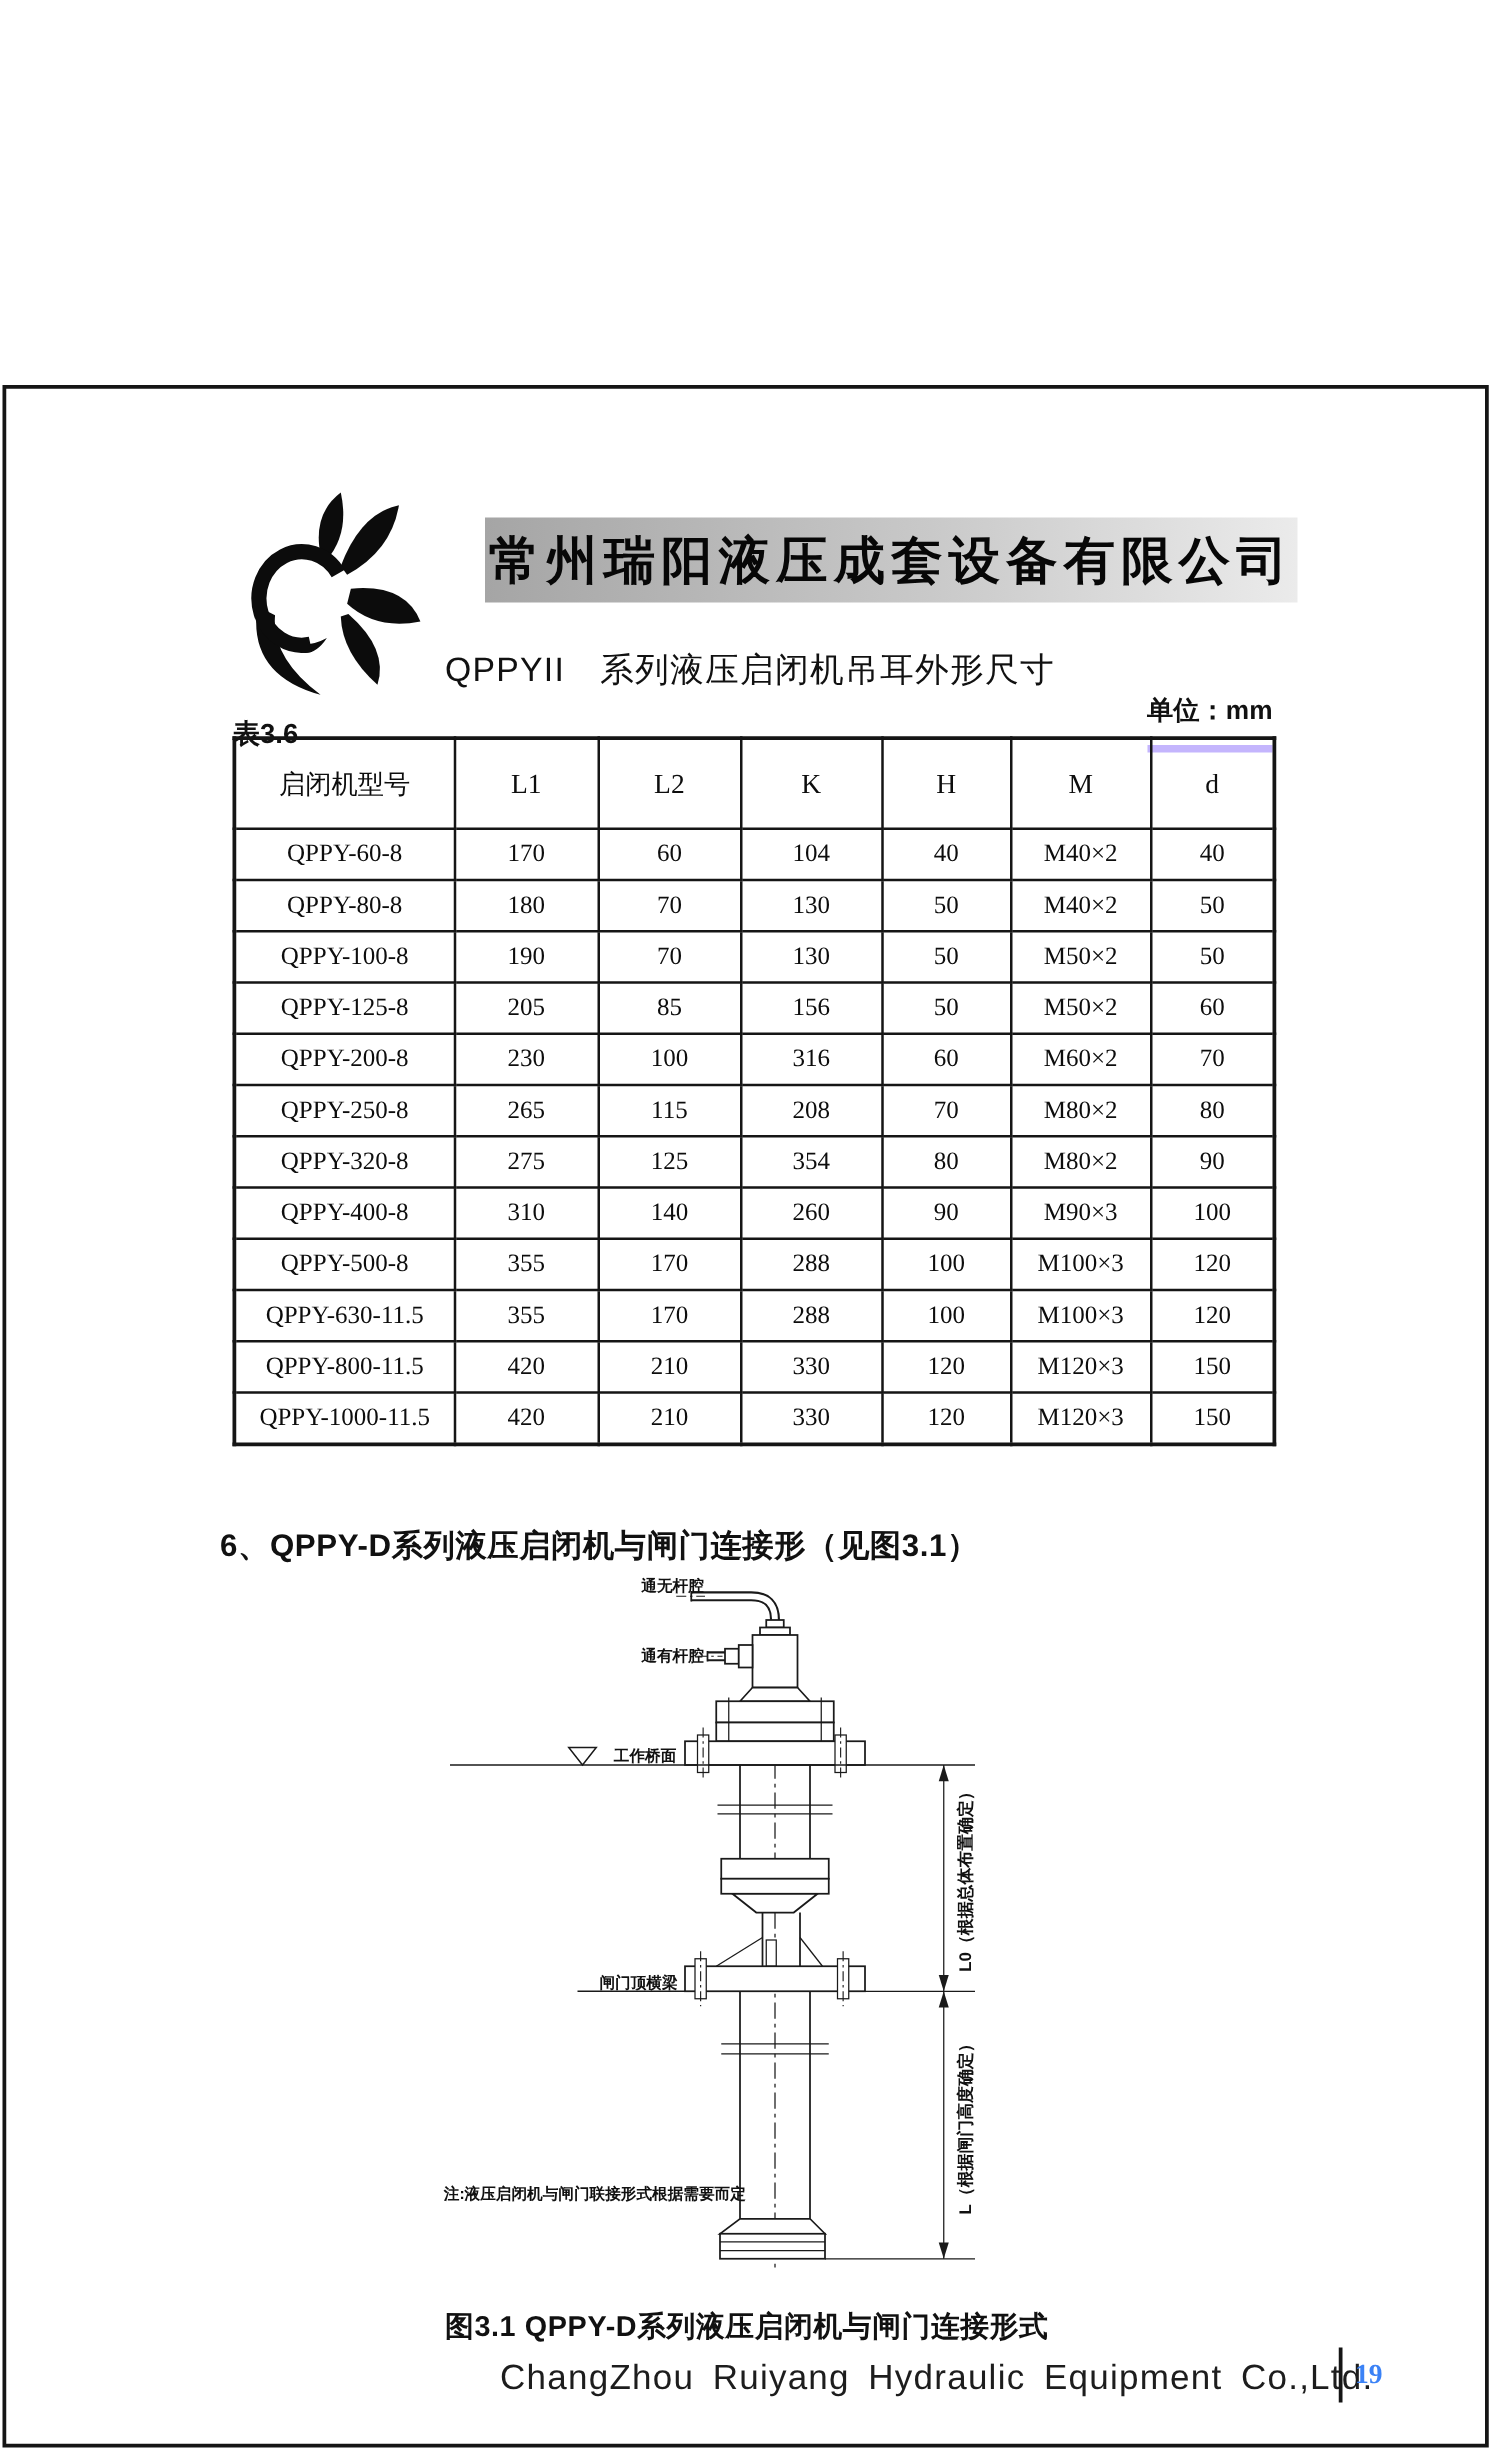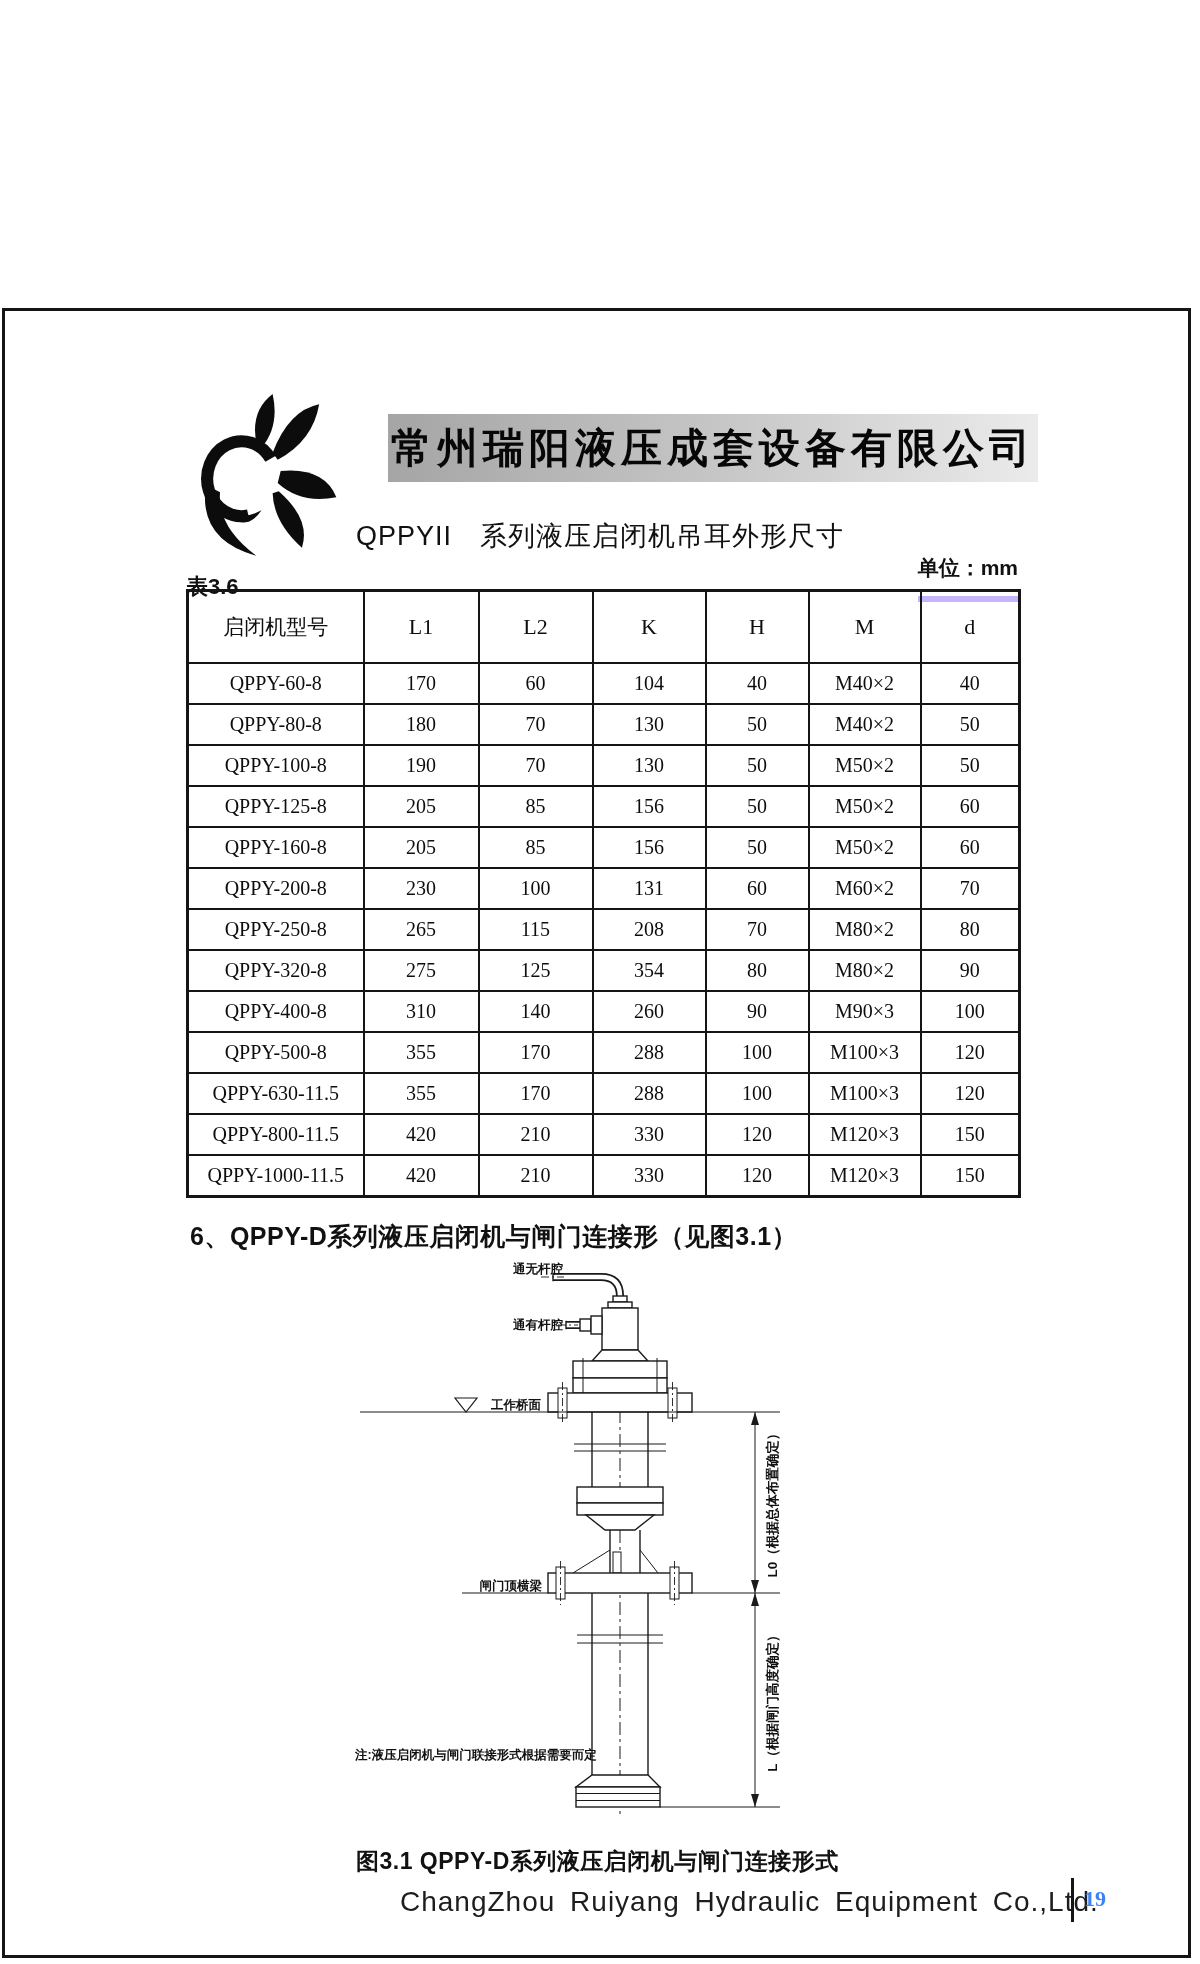--- a/index.html
+++ b/index.html
@@ -37,21 +37,21 @@
     border:3px solid #151515;
   }
   table.spec th,table.spec td{
     border:2px solid #151515;text-align:center;vertical-align:middle;padding:0;
     color:#0d0d0d;overflow:hidden;white-space:nowrap;
   }
   table.spec th{height:70px;font-size:22px;font-weight:normal;margin-top:37px;}
   table.spec th.model-col{font-size:21px;}
   table.spec td{height:39px;font-size:20px;}
   .section-heading{
-    position:absolute;left:190px;top:1220px;font-size:25px;font-weight:bold;
+    position:absolute;left:176px;top:1220px;font-size:25px;font-weight:bold;
     letter-spacing:0.5px;
   }
   .diagram{position:absolute;left:330px;top:1262px;}
   .diagram text{
     font-family:"Liberation Sans","DejaVu Sans",sans-serif;
     font-size:12.5px;font-weight:600;fill:#111;stroke:none;
   }
   .diagram text.dim-text{font-size:13.5px;}
   .figure-caption{
     position:absolute;left:356px;top:1846px;font-size:23px;font-weight:bold;
@@ -145,33 +145,24 @@
       <tr>
         <td>QPPY-125-8</td>
         <td>205</td>
         <td>85</td>
         <td>156</td>
         <td>50</td>
         <td>M50×2</td>
         <td>60</td>
       </tr>
       <tr>
-        <td>QPPY-160-8</td>
-        <td>205</td>
-        <td>85</td>
-        <td>156</td>
-        <td>50</td>
-        <td>M50×2</td>
-        <td>60</td>
-      </tr>
-      <tr>
         <td>QPPY-200-8</td>
         <td>230</td>
         <td>100</td>
-        <td>131</td>
+        <td>316</td>
         <td>60</td>
         <td>M60×2</td>
         <td>70</td>
       </tr>
       <tr>
         <td>QPPY-250-8</td>
         <td>265</td>
         <td>115</td>
         <td>208</td>
         <td>70</td>

